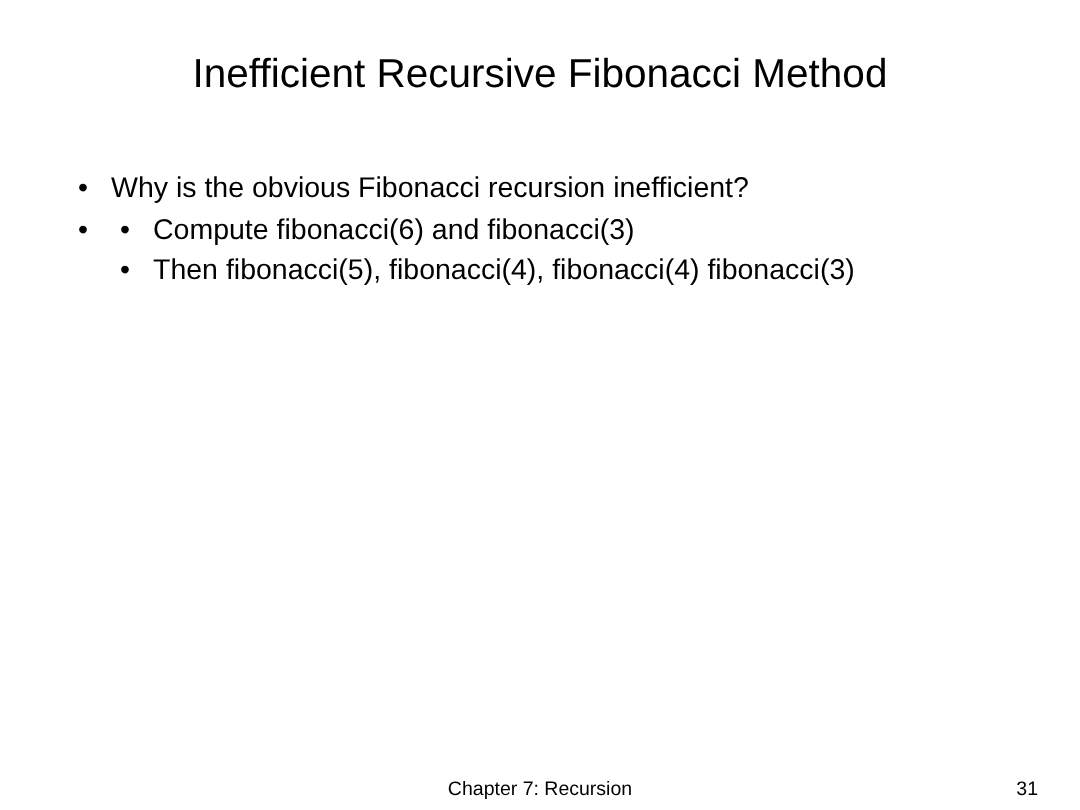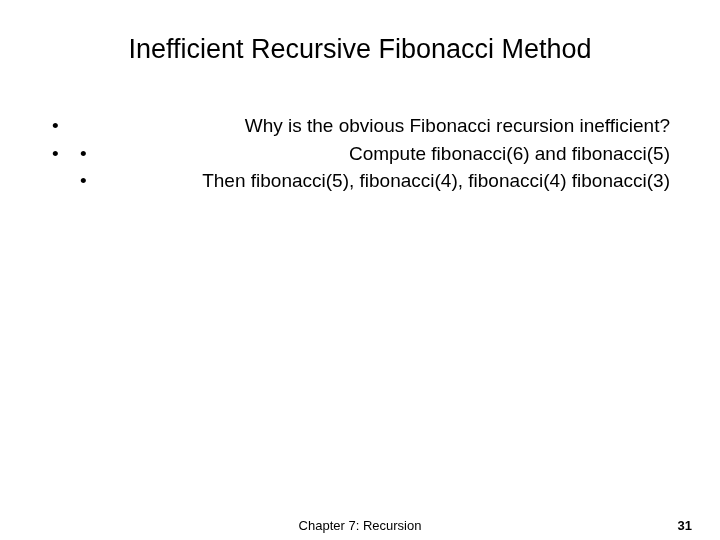--- a/index.html
+++ b/index.html
@@ -28,21 +28,20 @@
       text-align: center;
       margin-bottom: 48px;
       margin-top: 6px;
     }
     .content {
       font-size: 19px;
       line-height: 1.35;
     }
     ul {
       list-style: none;
-      text-align: right;
     }
     .level1 > li {
       padding-left: 24px;
       position: relative;
       margin-bottom: 2px;
     }
     .level1 > li::before {
       content: "•";
       position: absolute;
       left: 2px;
@@ -71,38 +70,37 @@
     }
     .footer-center {
       position: absolute;
       left: 50%;
       transform: translateX(-50%);
       text-align: center;
     }
     .footer-right {
       position: absolute;
       right: 28px;
-      font-weight: bold;
     }
   </style>
 </head>
 <body>
 
 <div class="slide">
   <h1 class="title">Inefficient Recursive Fibonacci Method</h1>
 
   <div class="content">
     <ul class="level1">
       <li>
         <span>Why is the obvious Fibonacci recursion inefficient?</span>
       </li>
       <li>
         <ul class="level2">
           <li>
-            <span>Compute fibonacci(6) and fibonacci(5)</span>
+            <span>Compute fibonacci(6) and fibonacci(3)</span>
           </li>
           <li>
             <span>Then fibonacci(5), fibonacci(4), fibonacci(4) fibonacci(3)</span>
           </li>
         </ul>
       </li>
     </ul>
   </div>
 
   <div class="footer">

